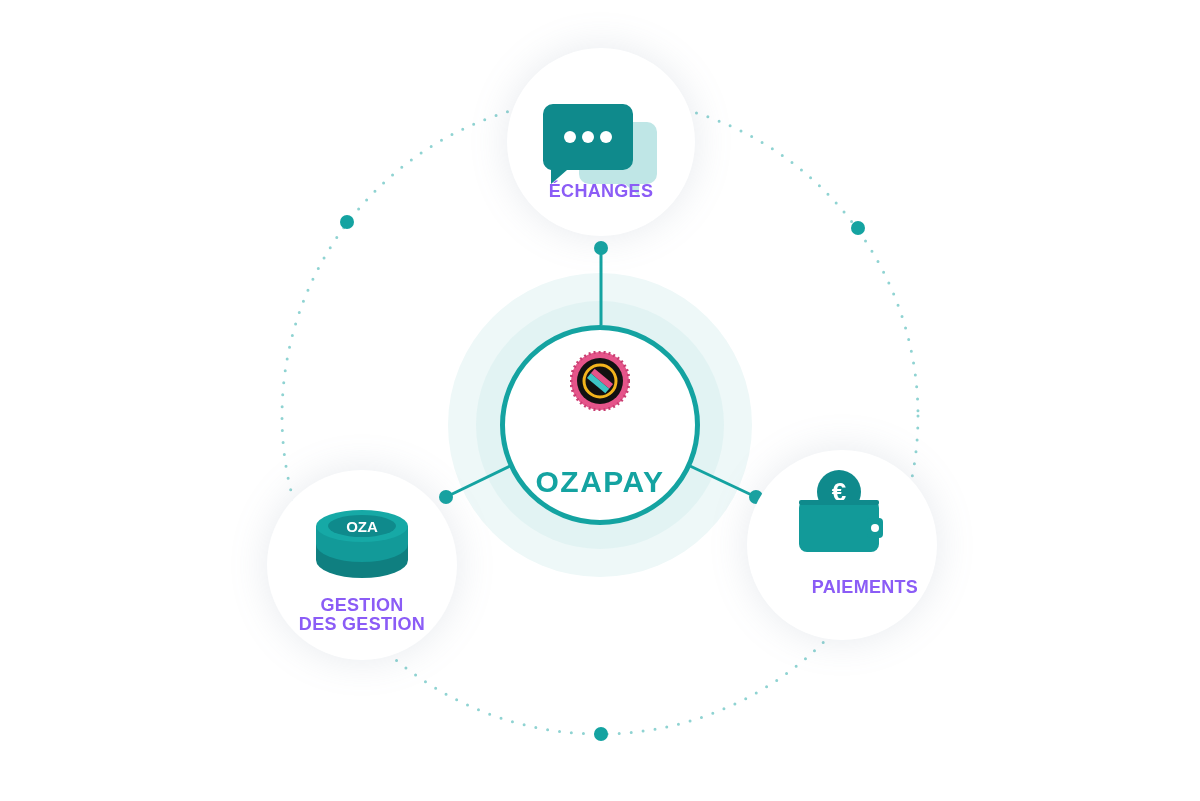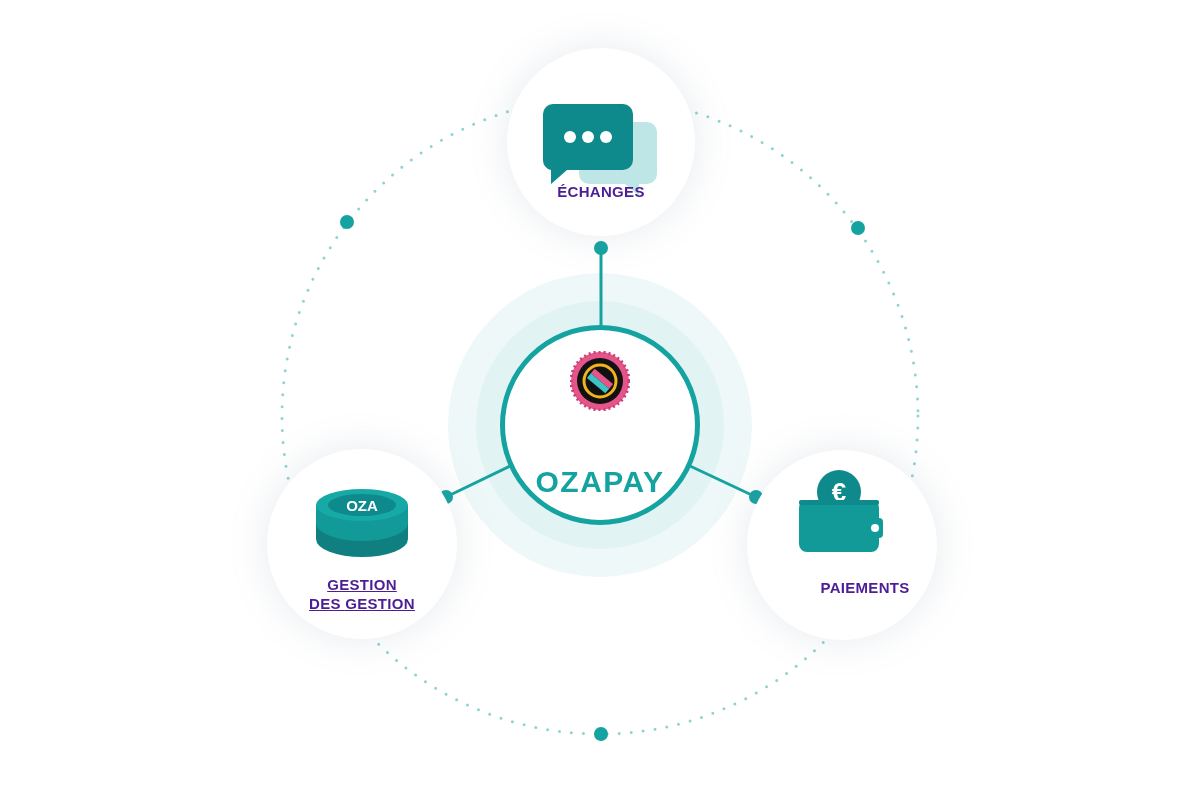--- a/index.html
+++ b/index.html
@@ -1,19 +1,19 @@
 <!DOCTYPE html>
 <html><head>
 <meta charset="utf-8">
 <style>
   html,body{margin:0;padding:0;}
   body{width:1200px;height:801px;background:#ffffff;position:relative;overflow:hidden;font-family:"Liberation Sans",sans-serif;}
   .abs{position:absolute;}
   .node{position:absolute;border-radius:50%;background:#fff;box-shadow:0 0 38px rgba(120,140,160,0.18);display:flex;flex-direction:column;align-items:center;}
-  .label{color:#4c1d95;font-weight:700;font-size:15px;letter-spacing:0.3px;text-align:center;line-height:19px;}
+  .label{color:#8b5cf6;font-weight:700;font-size:18px;letter-spacing:0.3px;text-align:center;line-height:19px;}
   .center-title{color:#14a3a1;font-weight:700;font-size:30px;letter-spacing:1.5px;}
 </style>
 </head>
 <body>
 
 <svg class="abs" style="left:0;top:0" width="1200" height="801">
 
   <circle cx="600" cy="416" r="318" fill="none" stroke="#8fd3d2" stroke-width="3" stroke-linecap="round" stroke-dasharray="0 12"></circle>
 
   <circle cx="600" cy="425" r="152" fill="#eef8f8"></circle>
@@ -50,31 +50,31 @@
   <svg width="116" height="92" viewBox="0 0 116 92" style="margin-top:56px;">
     <path d="M46 18 h58 a10 10 0 0 1 10 10 v42 a10 10 0 0 1 -10 10 h-8 v12 l-14 -12 h-36 a10 10 0 0 1 -10 -10 v-42 a10 10 0 0 1 10 -10z" fill="#bfe6e6"></path>
     <path d="M10 0 h70 a10 10 0 0 1 10 10 v46 a10 10 0 0 1 -10 10 h-56 l-16 14 v-14 a10 10 0 0 1 -8 -10 v-46 a10 10 0 0 1 10 -10z" fill="#0f8a8c"></path>
     <circle cx="27" cy="33" r="6" fill="#fff"></circle>
     <circle cx="45" cy="33" r="6" fill="#fff"></circle>
     <circle cx="63" cy="33" r="6" fill="#fff"></circle>
   </svg>
   <div class="label" style="margin-top:-14px;">ÉCHANGES</div>
 </div>
 
-<div class="node" style="left:267px;top:449px;width:190px;height:190px;">
+<div class="node" style="left:267px;top:470px;width:190px;height:190px;">
   <svg width="96" height="72" viewBox="0 0 96 72" style="margin-top:40px;">
     <ellipse cx="48" cy="50" rx="46" ry="18" fill="#0f7f80"></ellipse>
     <rect x="2" y="32" width="92" height="18" fill="#0f7f80"></rect>
     <ellipse cx="48" cy="34" rx="46" ry="18" fill="#129a99"></ellipse>
     <rect x="2" y="16" width="92" height="18" fill="#129a99"></rect>
     <ellipse cx="48" cy="16" rx="46" ry="16" fill="#16a9a6"></ellipse>
     <ellipse cx="48" cy="16" rx="34" ry="11" fill="#0f8a8c"></ellipse>
     <text x="48" y="22" text-anchor="middle" font-family="Liberation Sans, sans-serif" font-weight="700" font-size="15" fill="#fff">OZA</text>
   </svg>
-  <div class="label" style="margin-top:14px;text-decoration:underline;">
+  <div class="label" style="margin-top:14px;">
     <div>GESTION</div>
     <div>DES GESTION</div>
   </div>
 </div>
 
 <div class="node" style="left:747px;top:450px;width:190px;height:190px;">
   <svg width="90" height="82" viewBox="0 0 90 82" style="margin-top:20px;">
     <circle cx="42" cy="22" r="22" fill="#0f8a8c"></circle>
     <text x="42" y="31" text-anchor="middle" font-family="Liberation Sans, sans-serif" font-weight="700" font-size="26" fill="#fff">€</text>
     <rect x="2" y="30" width="80" height="52" rx="8" fill="#129a99"></rect>

